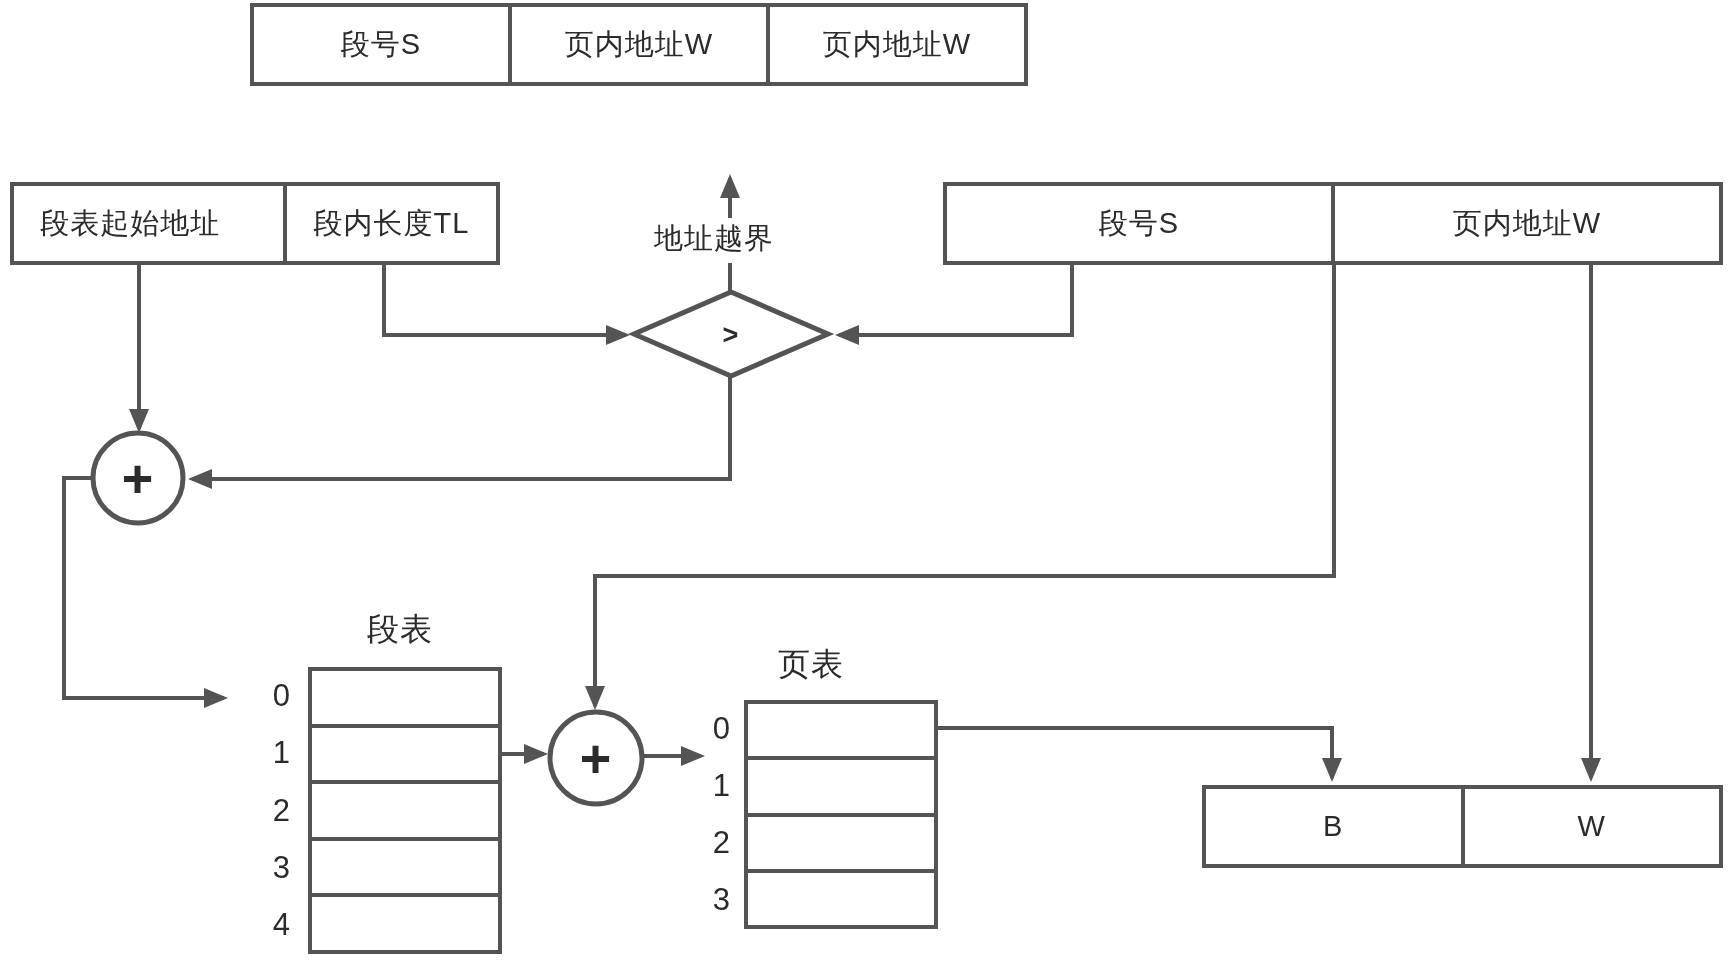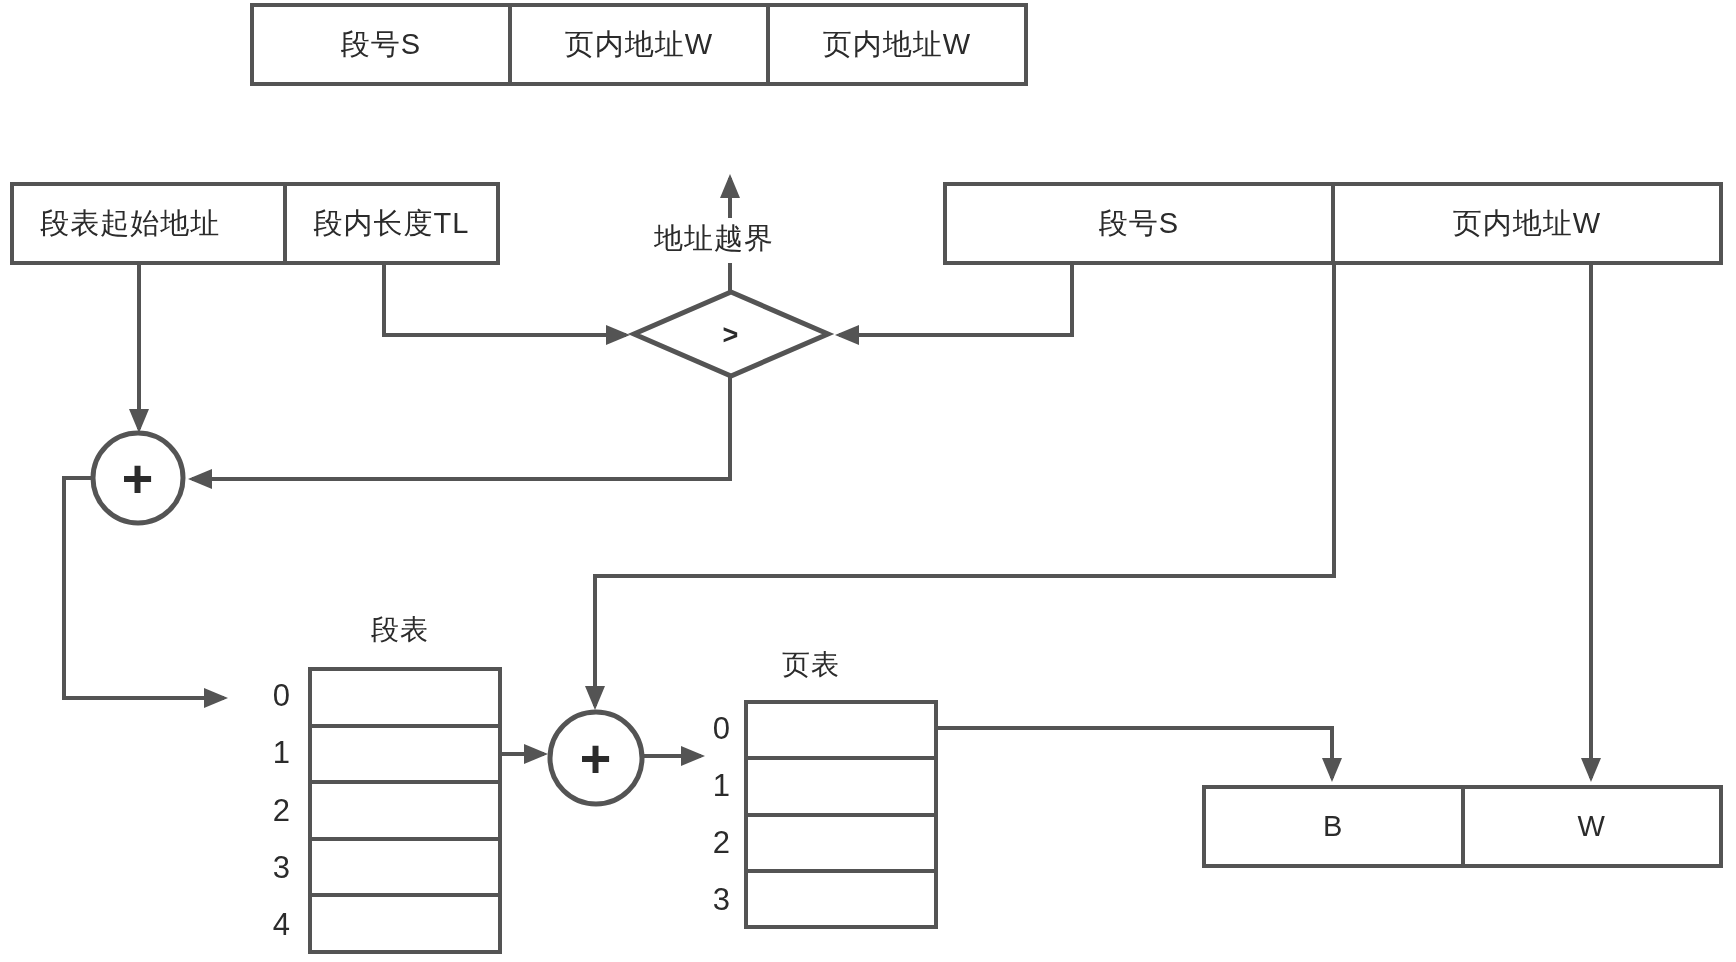--- a/index.html
+++ b/index.html
@@ -77,21 +77,21 @@
     position: absolute;
     display: flex;
     align-items: center;
     justify-content: center;
     font-size: 29px;
     letter-spacing: 1px;
     white-space: nowrap;
     z-index: 3;
     background: transparent;
   }
-  .tabletitle { font-size: 28px; }
+  .tabletitle { font-size: 32px; }
   .cmp-symbol { font-size: 27px; font-weight: 600; }
   .plus-symbol {
     font-size: 54px;
     font-weight: 600;
     line-height: 1;
   }
 </style>
 </head>
 <body>
 

